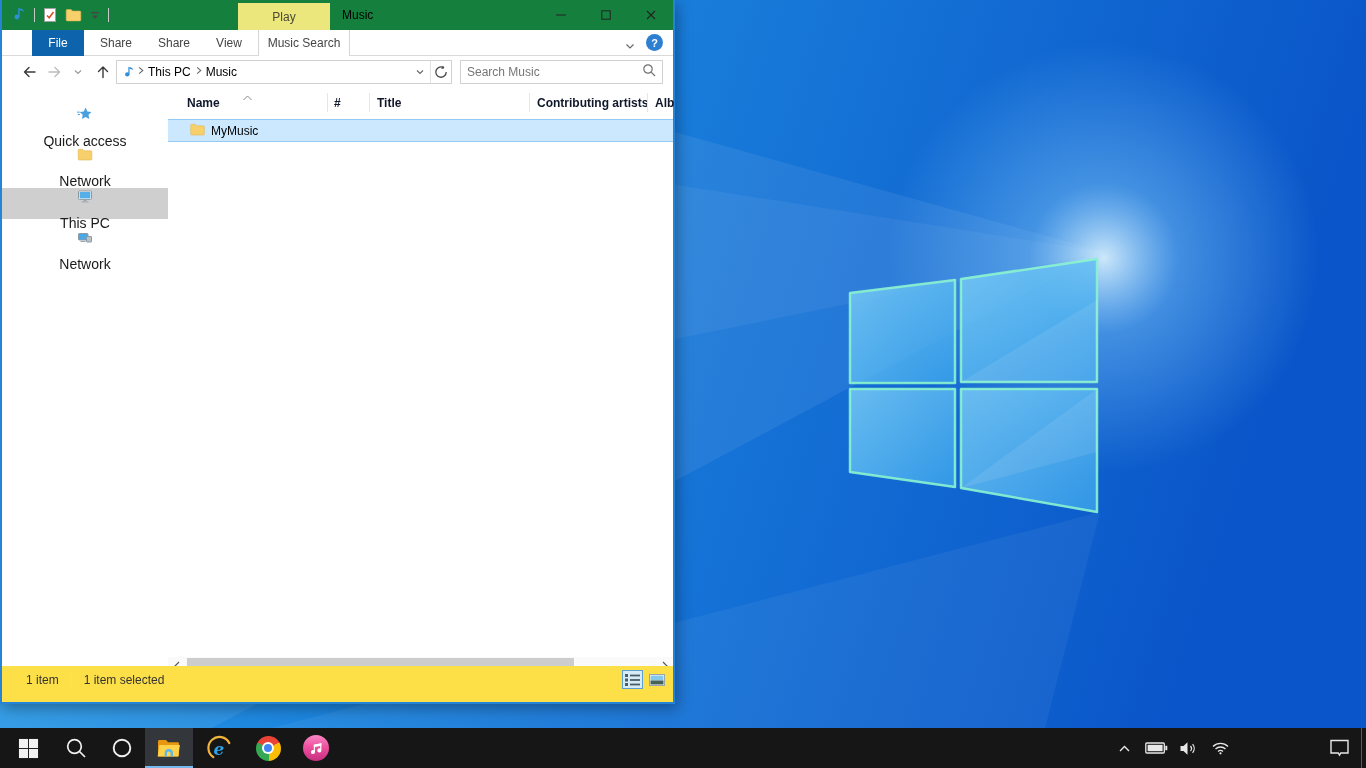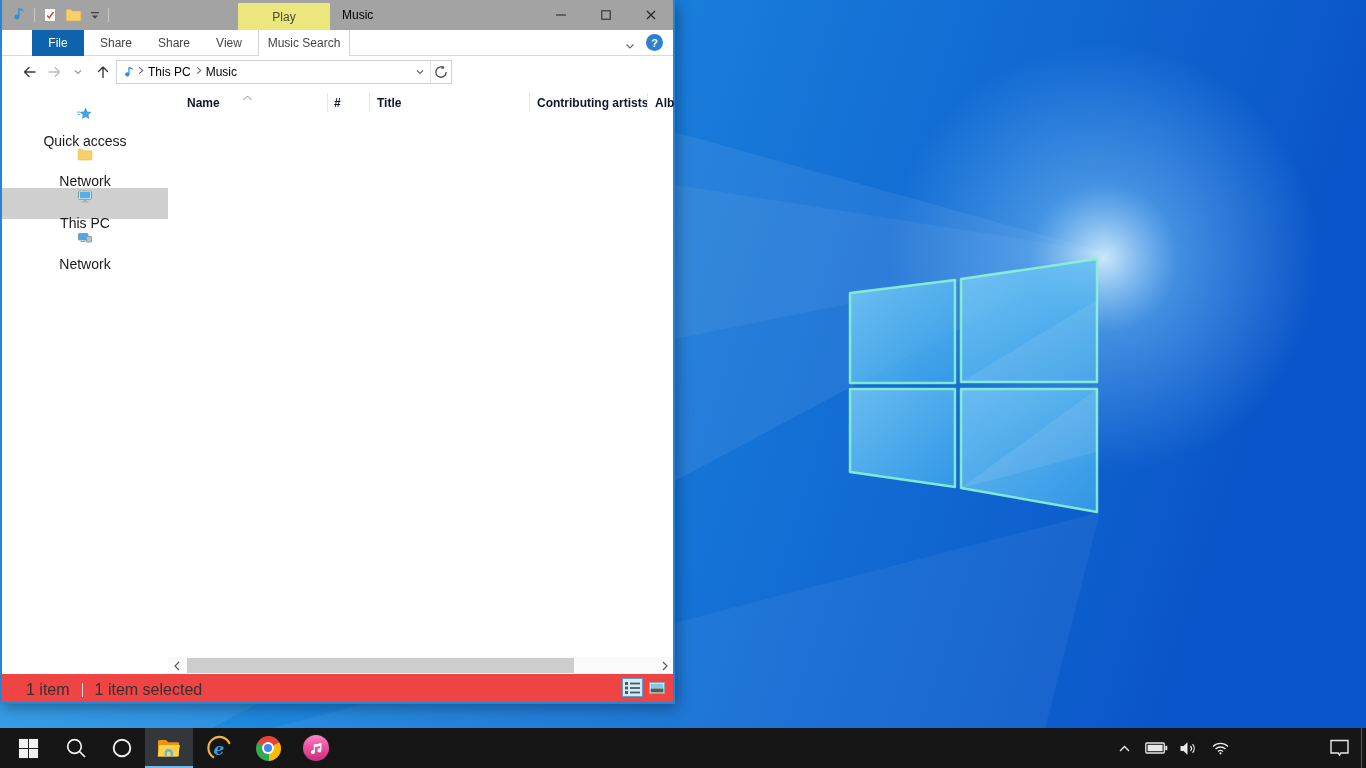--- a/index.html
+++ b/index.html
@@ -8,21 +8,21 @@
   .screen { position:absolute; inset:0; width:1366px; height:768px; }
   .wallpaper { position:absolute; left:0; top:0; width:1366px; height:768px; }
 
   
   .window { position:absolute; left:0; top:0; width:675px; height:704px; background:#fff;
             border-left:2px solid var(--window-border,#2584d8);
             border-right:2px solid var(--window-border,#2584d8);
             border-bottom:2px solid var(--window-border,#2584d8);
             box-shadow:2px 4px 14px rgba(0,0,0,.35); }
 
-  .titlebar { position:absolute; left:0; top:0; right:0; height:30px; background:#a3a3a3;padding-left:16px; }
+  .titlebar { position:absolute; left:0; top:0; right:0; height:30px; background:#15803d;padding-left:16px; }
   .qat { position:absolute; left:10px; top:0; height:30px; display:flex; align-items:center; gap:7px; }
   .qat-sep { width:1px; height:14px; background:#c8c8c8; }
   .qat-btn { display:flex; align-items:center; justify-content:center; background:none; border:none; cursor:default; padding:0; }
   .ctx-header { position:absolute; left:236px; top:3px; width:92px; height:27px;
                 background:var(--play-tab-bg,#ebe77d); color:#4a4a35; font-size:12px;
                 display:flex; align-items:center; justify-content:center; }
   .window-title { position:absolute; left:340px; top:0; height:30px; line-height:30px;
                   font-size:12px; color:#000; }
   .win-controls { position:absolute; right:0; top:0; height:30px; display:flex; }
   .win-btn { width:45px; height:30px; display:flex; align-items:center; justify-content:center;
@@ -75,22 +75,22 @@
               display:flex; align-items:center; gap:5px; padding-left:21px; font-size:12px; color:#000; }
   .file-row.selected { background:var(--selection-bg,#cce8ff);
                        border-top:1px solid var(--selection-border,#91c9f7);
                        border-bottom:1px solid var(--selection-border,#91c9f7); }
 
   .hscroll { position:absolute; left:0; right:0; bottom:0; height:17px; background:#fafafa; }
   .hs-arrow { position:absolute; top:0; width:17px; height:17px; background:none; border:none;
               display:flex; align-items:center; justify-content:center; }
   .hs-thumb { position:absolute; left:19px; top:1px; width:387px; height:15px; background:#cdcdcd; }
 
-  .statusbar { position:absolute; left:0; bottom:0; right:0; height:28px; background:#ef4444;
-               font-size:16px; color:#333; }
+  .statusbar { position:absolute; left:0; bottom:0; right:0; height:36px; background:#fde047;
+               font-size:12px; color:#333; }
   .status-left { position:absolute; left:24px; top:7px; display:flex; gap:12px; align-items:center; }
   .status-sep { width:1px; height:14px; background:#d9d9d9; }
   .view-btns { position:absolute; right:6px; top:4px; display:flex; gap:3px; }
   .view-btn { width:21px; height:19px; background:none; border:1px solid transparent;
               display:flex; align-items:center; justify-content:center; }
   .view-btn.selected { background:#d6ebf8; border:1px solid #5f9fd0; }
 
   
   .taskbar { position:absolute; left:0; bottom:0; width:1366px; height:40px;
              background:var(--taskbar-bg,#161616); }
@@ -266,20 +266,29 @@
           <span class="addr-divider"></span>
           <button class="addr-btn">
             <svg width="14" height="14" viewBox="0 0 14 14">
                 <path d="M12.2 7A5.2 5.2 0 1 1 10 2.8" stroke="#444" stroke-width="1.3" fill="none"></path>
                 <path d="M9.2 0.6l.8 2.8-2.9.3z" fill="#444"></path>
               </svg>
           </button>
         </div>
       </div>
 
+      <div class="searchbox">
+        <input placeholder="Search Music" style="">
+        <span>
+          <svg width="14" height="14" viewBox="0 0 14 14">
+              <circle cx="6" cy="6" r="4.2" stroke="#717171" stroke-width="1.2" fill="none"></circle>
+              <path d="M9.2 9.2L13 13" stroke="#717171" stroke-width="1.2"></path>
+            </svg>
+        </span>
+      </div>
     </div>
 
     <div class="content">
       <div class="sidebar">
         <div class="side-item">
           <span>
             <svg width="16" height="16" viewBox="0 0 16 16">
                 <path d="M8.6 1.6l1.8 3.8 4.1.5-3 2.9.8 4.1-3.7-2-3.6 2 .7-4.1-3-2.9 4.1-.5z" fill="#4aa0dd"></path>
                 <rect x="0.2" y="5.6" width="2.4" height="1.1" fill="#4aa0dd"></rect>
                 <rect x="0.8" y="8" width="2" height="1.1" fill="#4aa0dd"></rect>
@@ -329,20 +338,28 @@
           <span class="col-sep" style="left:159px"></span>
           <span class="colheader" style="left:166px">#</span>
           <span class="col-sep" style="left:201px"></span>
           <span class="colheader" style="left:209px">Title</span>
           <span class="col-sep" style="left:361px"></span>
           <span class="colheader" style="left:369px">Contributing artists</span>
           <span class="col-sep" style="left:479px"></span>
           <span class="colheader" style="left:487px">Alb</span>
         </div>
 
+        <div class="file-row selected">
+          <span>
+            <svg width="17" height="15" viewBox="0 0 17 16">
+                <path d="M1.2 3.4c0-.5.4-.9.9-.9h3.6c.3 0 .6.1.8.4l1 1.2h7.4c.5 0 .9.4.9.9v8c0 .5-.4.9-.9.9H2.1c-.5 0-.9-.4-.9-.9z" fill="#f7d06b" stroke="#dfb552" stroke-width=".6"></path>
+              </svg>
+          </span>
+          <span>MyMusic</span>
+        </div>
 
         <div class="hscroll">
           <button class="hs-arrow" style="left:0">
             <svg width="8" height="10" viewBox="0 0 8 10">
                 <path d="M6 1L2 5l4 4" stroke="#5a5a5a" fill="none" stroke-width="1.2"></path>
               </svg>
           </button>
           <div class="hs-thumb"></div>
           <button class="hs-arrow" style="right:0">
             <svg width="8" height="10" viewBox="0 0 8 10">

